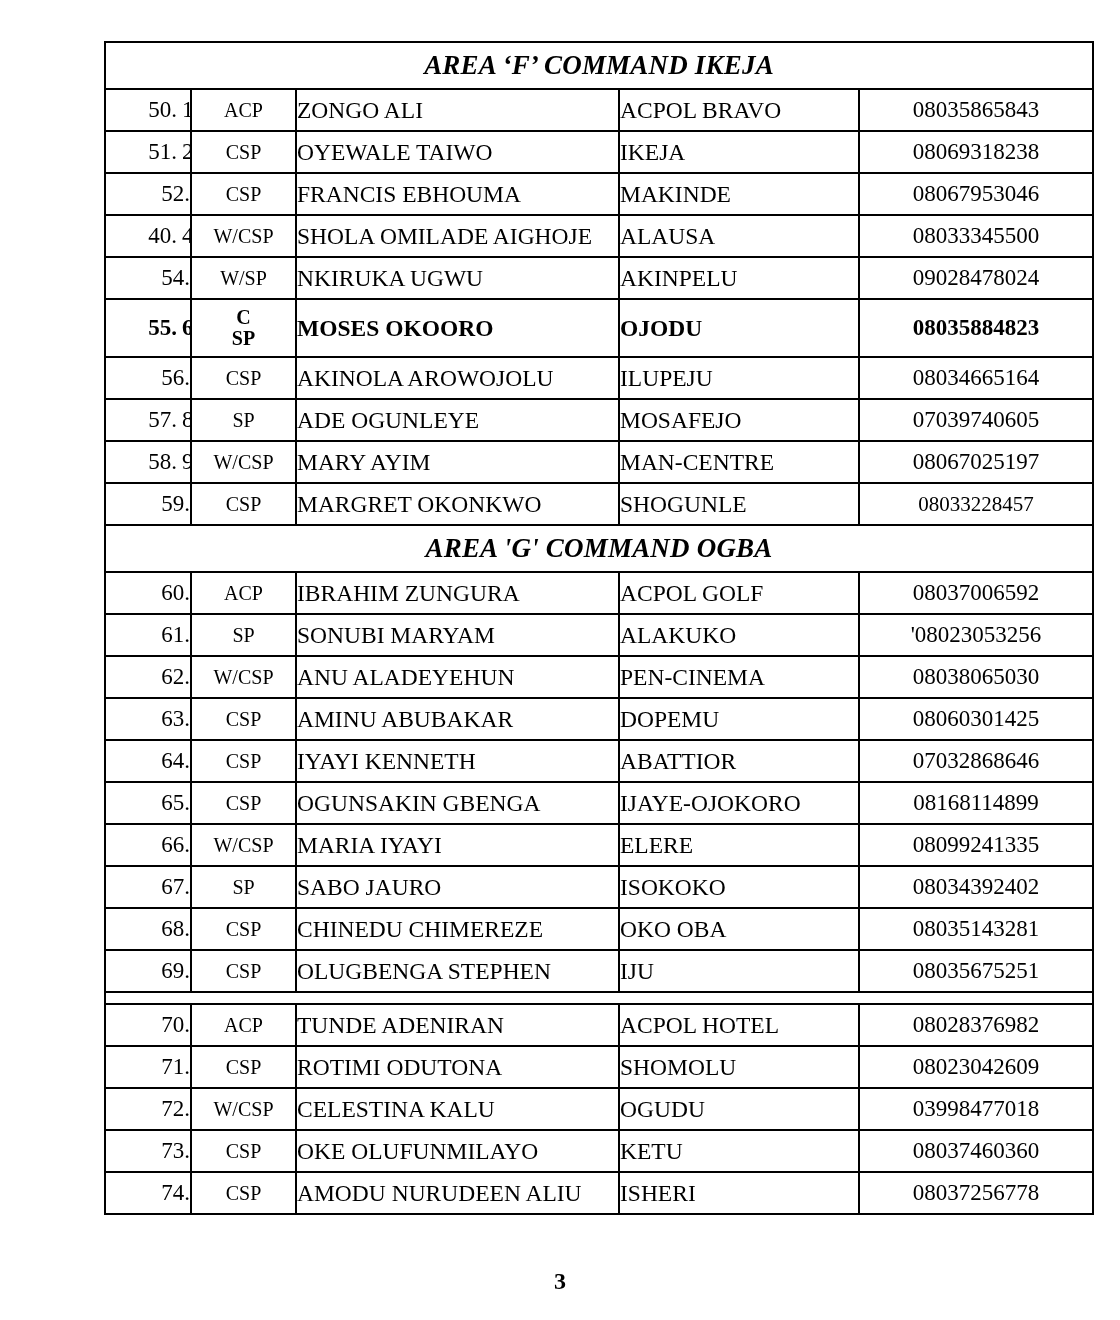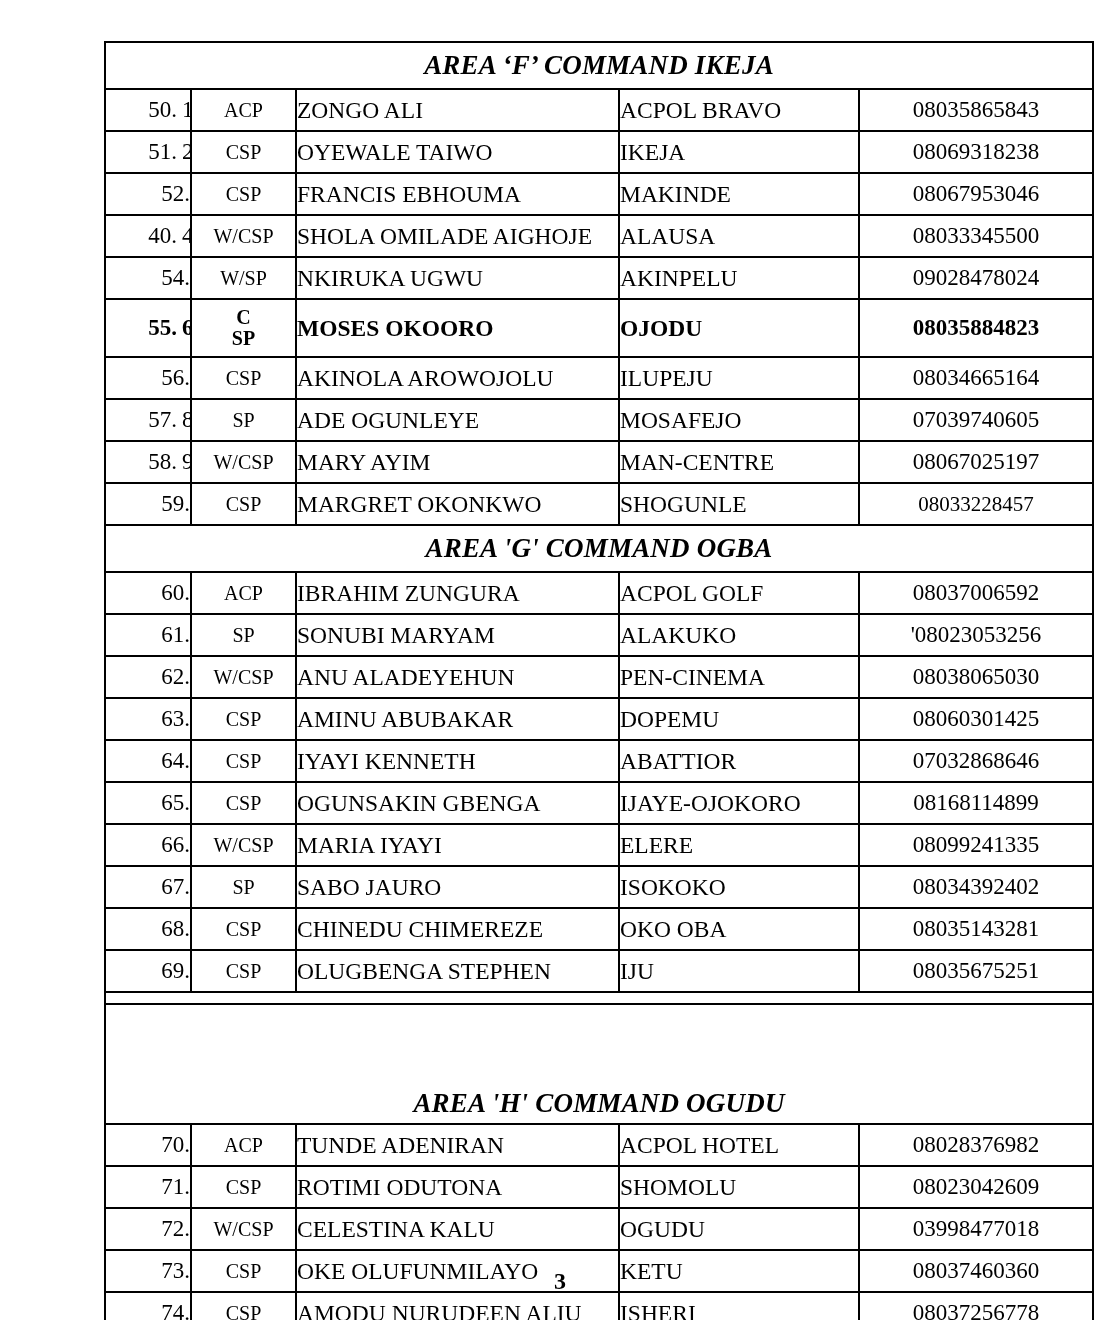--- a/index.html
+++ b/index.html
@@ -293,23 +293,20 @@
         <tr class="r-std">
           <td class="cell-no"><span>69.</span></td>
           <td class="cell-rank">CSP</td>
           <td class="cell-name">OLUGBENGA STEPHEN</td>
           <td class="cell-station">IJU</td>
           <td class="cell-phone">08035675251</td>
         </tr>
         <tr class="spacer-row">
           <td colspan="5"></td>
         </tr>
-        <tr>
-          <td colspan="5" class="section-head tall">AREA 'H' COMMAND OGUDU</td>
-        </tr>
         <tr class="r-std">
           <td class="cell-no"><span>70.</span></td>
           <td class="cell-rank">ACP</td>
           <td class="cell-name">TUNDE ADENIRAN</td>
           <td class="cell-station">ACPOL HOTEL</td>
           <td class="cell-phone">08028376982</td>
         </tr>
         <tr class="r-std">
           <td class="cell-no"><span>71.</span></td>
           <td class="cell-rank">CSP</td>

